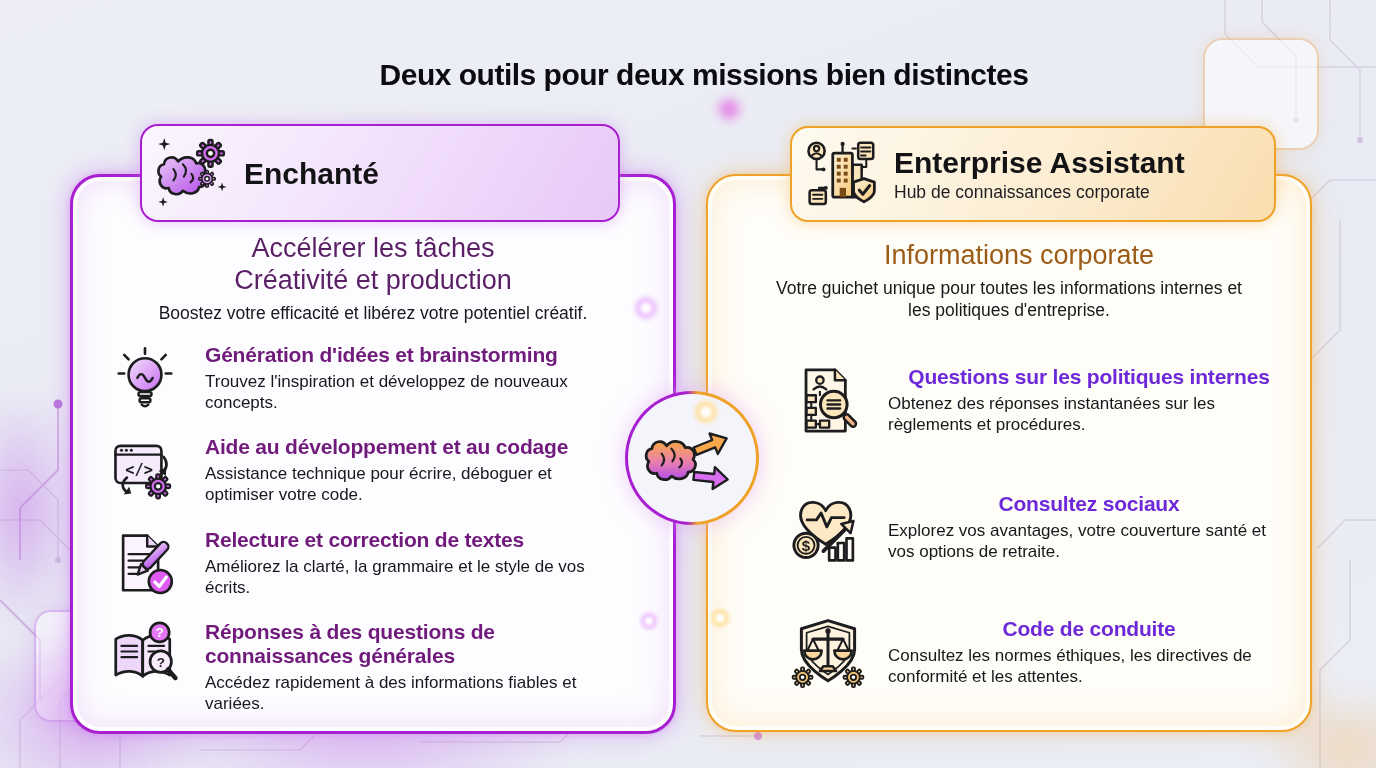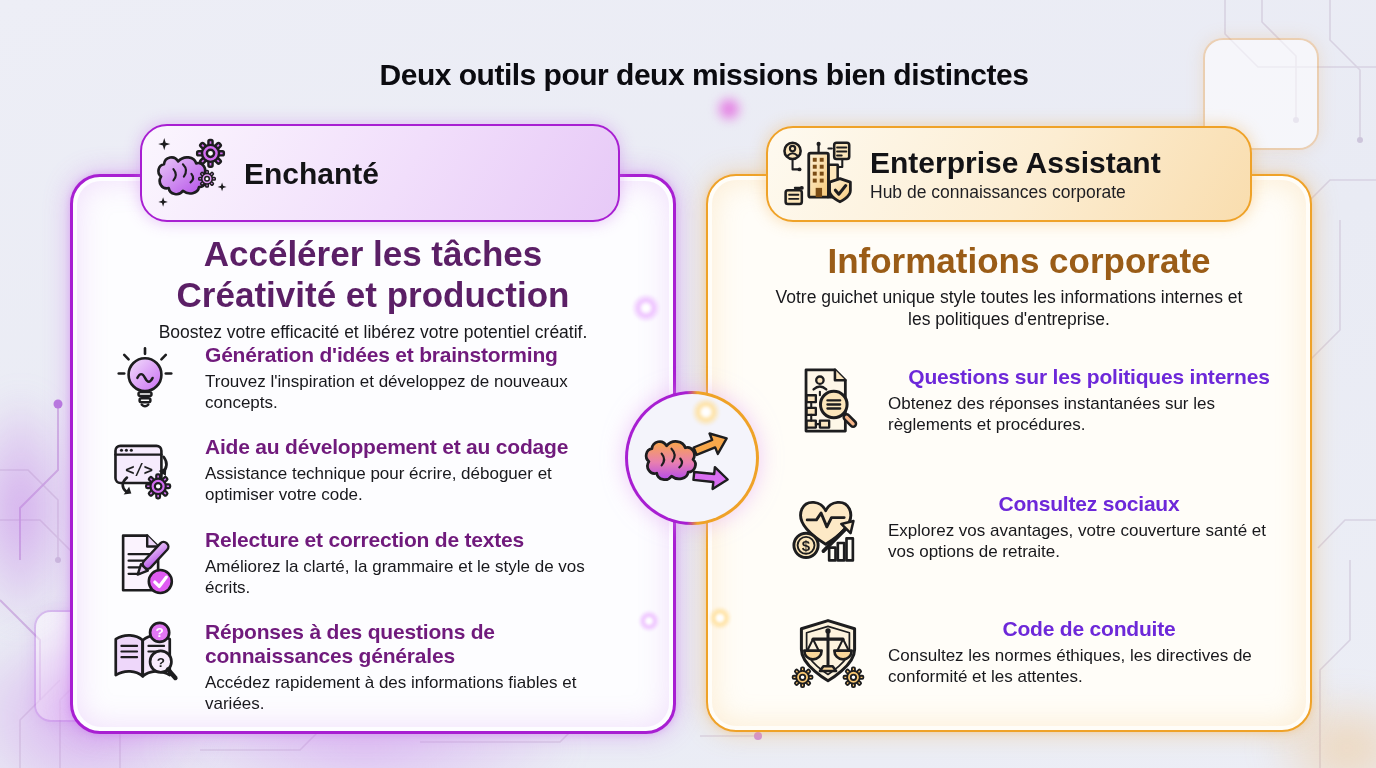--- a/index.html
+++ b/index.html
@@ -34,35 +34,35 @@
   .card.left{left:70px;width:600px;border:3px solid #a81fd2;
     box-shadow:0 0 26px rgba(195,100,235,.42),0 0 6px rgba(195,100,235,.35);}
   .card.right{left:706px;width:602px;border:2.5px solid #efa228;background:#fffdf8;
     box-shadow:0 0 26px rgba(244,176,80,.42),0 0 6px rgba(244,176,80,.35);}
   .card.left::after{content:"";position:absolute;inset:4px;border-radius:24px;pointer-events:none;
     box-shadow:inset 0 0 30px rgba(205,130,240,.25);}
   .card.right::after{content:"";position:absolute;inset:4px;border-radius:24px;pointer-events:none;
     box-shadow:inset 0 0 30px rgba(246,195,110,.28);}
 
   .header-pill{position:absolute;z-index:2;display:flex;align-items:center;gap:14px;
-    border-radius:27px;padding:0 18px 0 12px;}
+    border-radius:18px;padding:0 18px 0 12px;}
   .header-pill.left{left:140px;top:124px;width:446px;height:94px;border:2.5px solid #a81fd2;
     background:linear-gradient(120deg,#fbf6fe 0%,#f1defb 55%,#e7c9f7 100%);
     box-shadow:0 0 16px rgba(200,120,235,.45);}
-  .header-pill.right{left:766px;top:126px;width:452px;height:92px;border:2.5px solid #efa228;
+  .header-pill.right{left:790px;top:126px;width:452px;height:92px;border:2.5px solid #efa228;
     background:linear-gradient(120deg,#fefaf0 0%,#fcedd2 55%,#f9ddae 100%);
     box-shadow:0 0 16px rgba(240,175,80,.45);}
   .hp-icon{flex:0 0 76px;height:76px;display:flex;align-items:center;justify-content:center;}
   .hp-name{font-size:30px;font-weight:800;color:#131316;line-height:1.1;}
   .hp-tag{font-size:17.5px;color:#1d1d22;margin-top:3px;}
 
   .section-head{position:absolute;left:0;width:100%;text-align:center;}
   .card.left .section-head{top:56px;}
   .card.right .section-head{top:64px;}
-  .sec-title{font-size:35px;font-weight:700;line-height:1.18;}
+  .sec-title{font-size:27px;font-weight:400;line-height:1.18;}
   .card.left .sec-title{color:#5b1f66;}
   .card.right .sec-title{color:#9a5c17;margin-left:20px;}
   .sec-sub{font-size:17.5px;color:#18181c;margin:6px auto 0;width:520px;line-height:1.25;}
 
   .feature{position:absolute;display:flex;gap:22px;align-items:flex-start;}
   .card.left .feature{left:34px;width:540px;}
   .card.right .feature{left:82px;width:500px;}
   .fi{flex:0 0 76px;height:76px;display:flex;align-items:center;justify-content:center;}
   .ft{padding-top:2px;}
   .card.left .ft{width:400px;}
@@ -275,21 +275,21 @@
     <div class="ft">
       <div class="f-title">Réponses à des questions de connaissances générales</div>
       <div class="f-desc">Accédez rapidement à des informations fiables et variées.</div>
     </div>
   </div>
 </div>
 
 <div class="card right">
   <div class="section-head">
     <div class="sec-title">Informations corporate</div>
-    <div class="sec-sub" style="width:480px">Votre guichet unique style toutes les informations internes et les politiques d'entreprise.</div>
+    <div class="sec-sub" style="width:480px">Votre guichet unique pour toutes les informations internes et les politiques d'entreprise.</div>
   </div>
 
   <div class="feature" style="top:187px">
     <div class="fi">
       <svg width="74" height="74" viewBox="0 0 64 64" stroke-linecap="round" stroke-linejoin="round">
         <path d="M13 5 H38 L47 14 V58 H13 Z" fill="#fef7e8" stroke="#1d1d1f" stroke-width="2.4"></path>
         <path d="M38 5 V14 H47" fill="#fbe6c0" stroke="#1d1d1f" stroke-width="2.2"></path>
         <circle cx="25" cy="14" r="3.2" fill="#fbe6c0" stroke="#1d1d1f" stroke-width="2"></circle>
         <path d="M19.5 22 q5.5 -5 11 0" fill="none" stroke="#1d1d1f" stroke-width="2"></path>
         <g fill="#fbe6c0" stroke="#1d1d1f" stroke-width="2">

